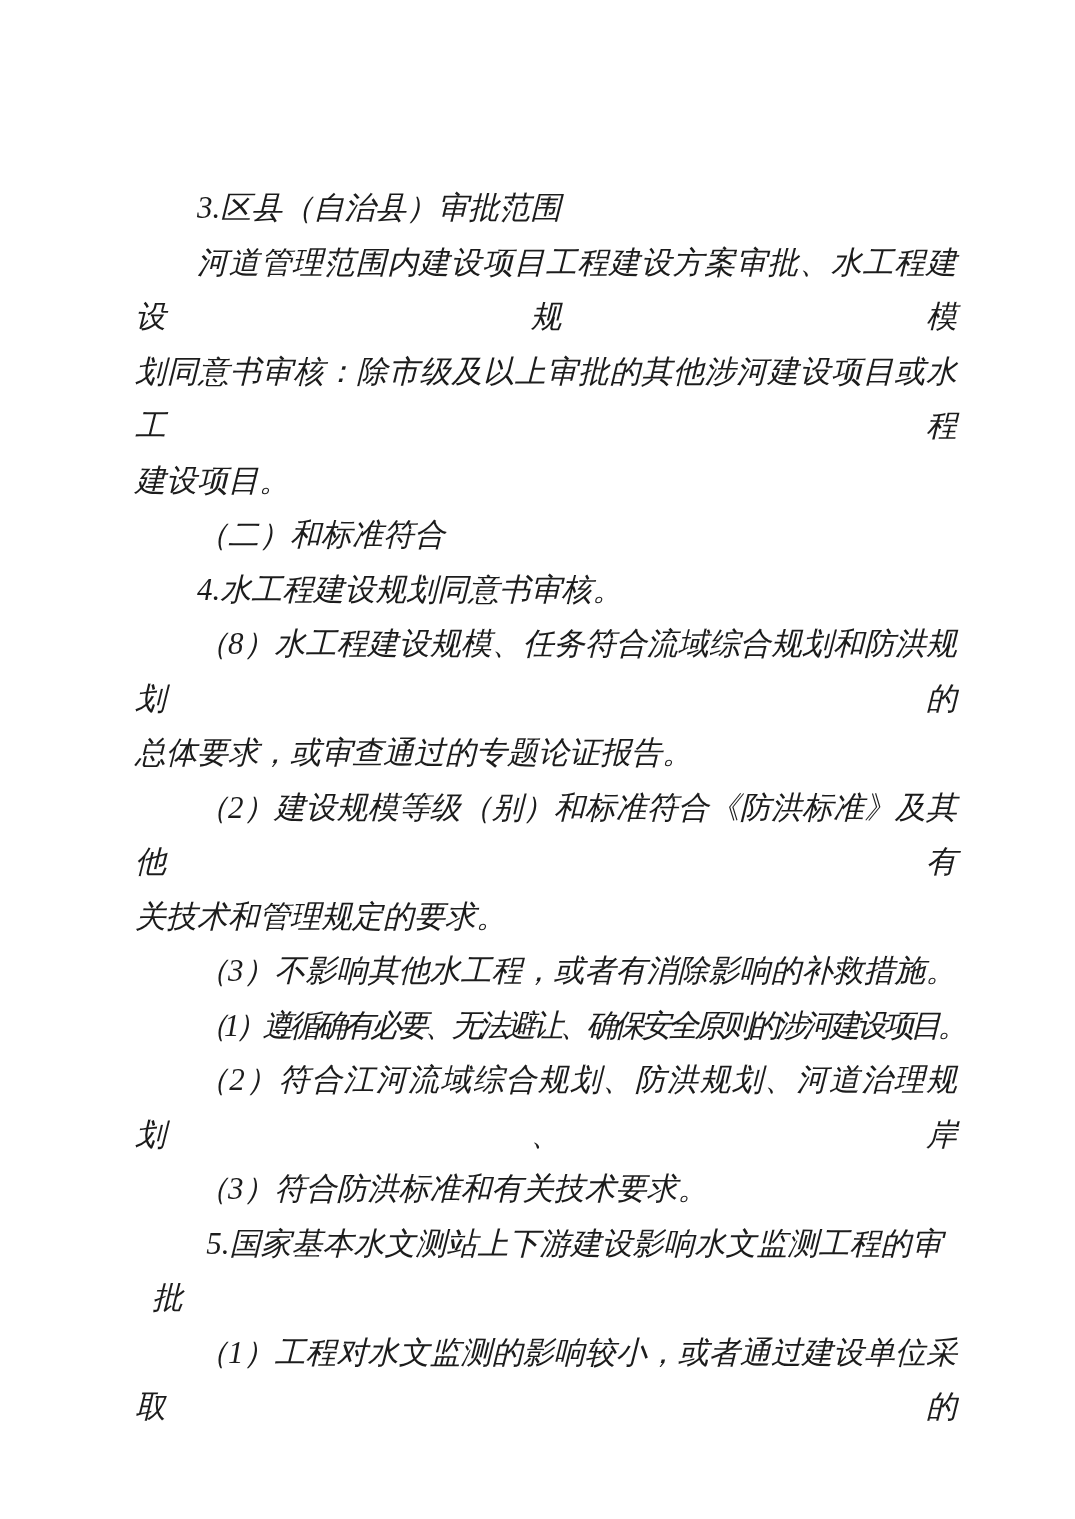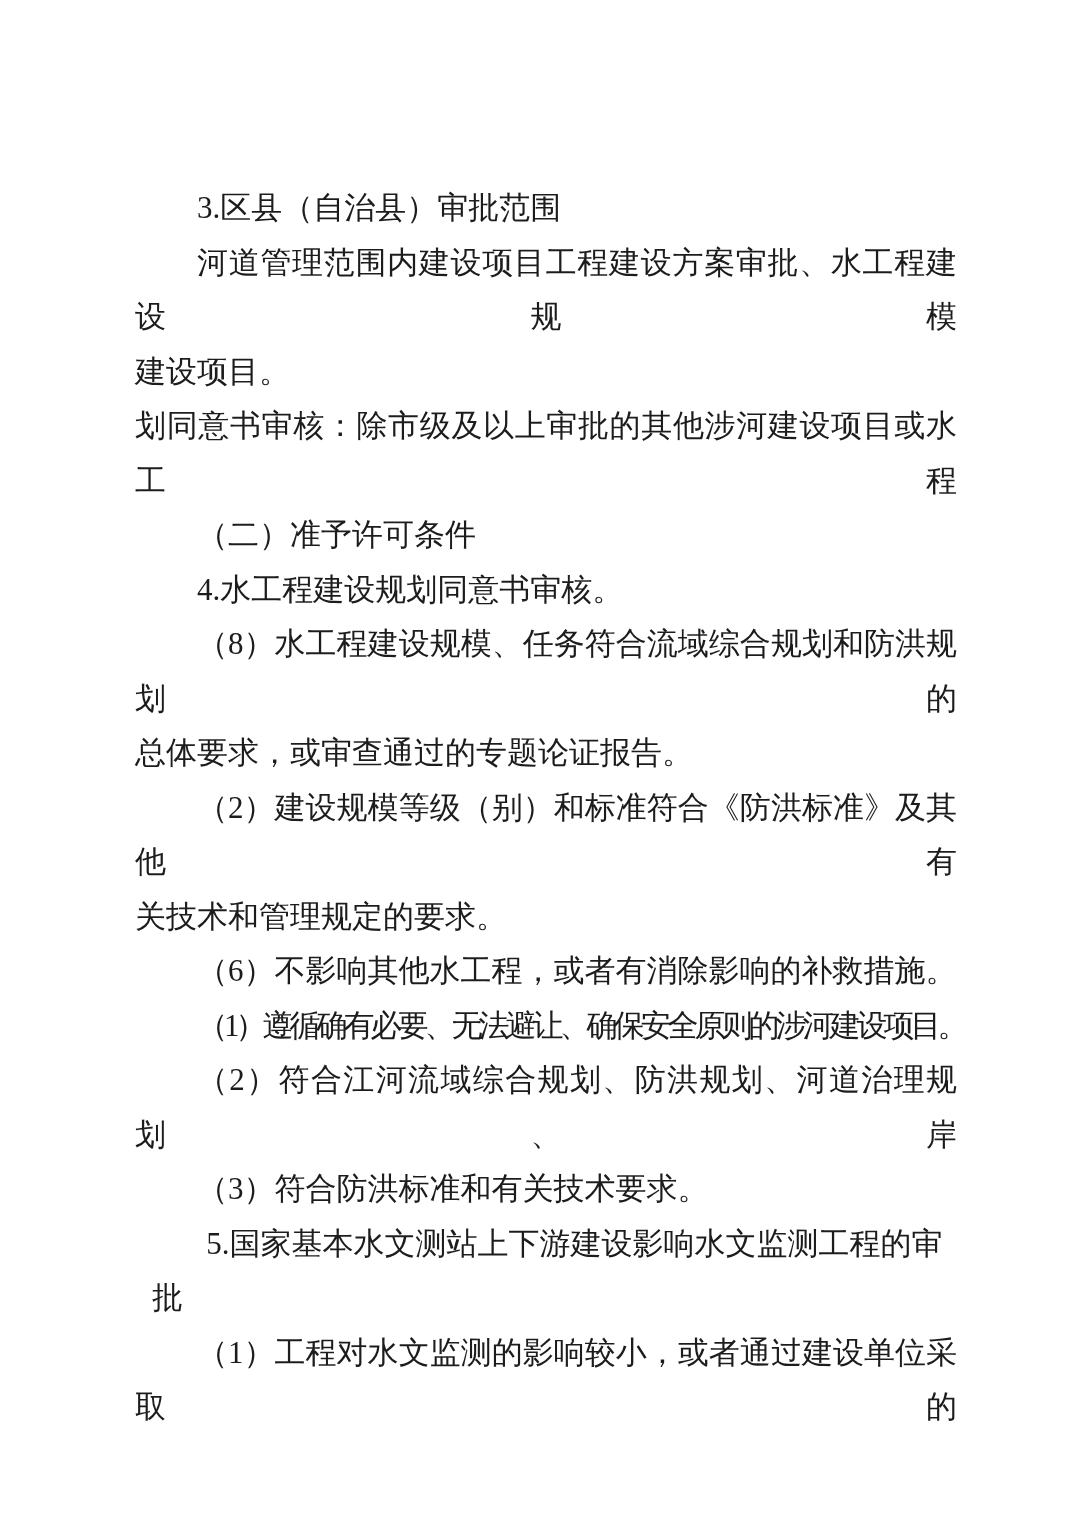--- a/index.html
+++ b/index.html
@@ -19,49 +19,50 @@
   .content {
     position: absolute;
     left: 135px;
     top: 181px;
     width: 822px;
     font-size: 31px;
     line-height: 54.5px;
   }
   .line {
     white-space: nowrap;
+    font-style: italic;
   }
   
   .j {
     white-space: normal;
     text-align: justify;
     text-align-last: justify;
     text-justify: inter-character;
   }
   .ind  { text-indent: 2em; }    
   .ind2 { text-indent: 2.3em; }  
   .out  { padding-left: 17px; }  
   .squeeze { letter-spacing: -4px; }
 </style>
 </head>
 <body>
 
 <div class="page">
   <div class="content">
     <div class="line ind">3.区县（自治县）审批范围</div>
     <div class="line ind j">河道管理范围内建设项目工程建设方案审批、水工程建设规模</div>
+    <div class="line j">划同意书审核：除市级及以上审批的其他涉河建设项目或水工程</div>
     <div class="line">建设项目。</div>
-    <div class="line j">划同意书审核：除市级及以上审批的其他涉河建设项目或水工程</div>
-    <div class="line ind">（二）准予许可条件</div>
+    <div class="line ind">（二）和标准符合</div>
     <div class="line ind">4.水工程建设规划同意书审核。</div>
     <div class="line ind j">（8）水工程建设规模、任务符合流域综合规划和防洪规划的</div>
     <div class="line">总体要求，或审查通过的专题论证报告。</div>
     <div class="line ind j">（2）建设规模等级（别）和标准符合《防洪标准》及其他有</div>
     <div class="line">关技术和管理规定的要求。</div>
-    <div class="line ind">（6）不影响其他水工程，或者有消除影响的补救措施。</div>
+    <div class="line ind">（3）不影响其他水工程，或者有消除影响的补救措施。</div>
     <div class="line ind squeeze">（1）遵循确有必要、无法避让、确保安全原则的涉河建设项目。</div>
     <div class="line ind j">（2）符合江河流域综合规划、防洪规划、河道治理规划、岸</div>
     <div class="line ind">（3）符合防洪标准和有关技术要求。</div>
     <div class="line ind2">5.国家基本水文测站上下游建设影响水文监测工程的审</div>
     <div class="line out">批</div>
     <div class="line ind j">（1）工程对水文监测的影响较小，或者通过建设单位采取的</div>
 
   </div>
 </div>
 

